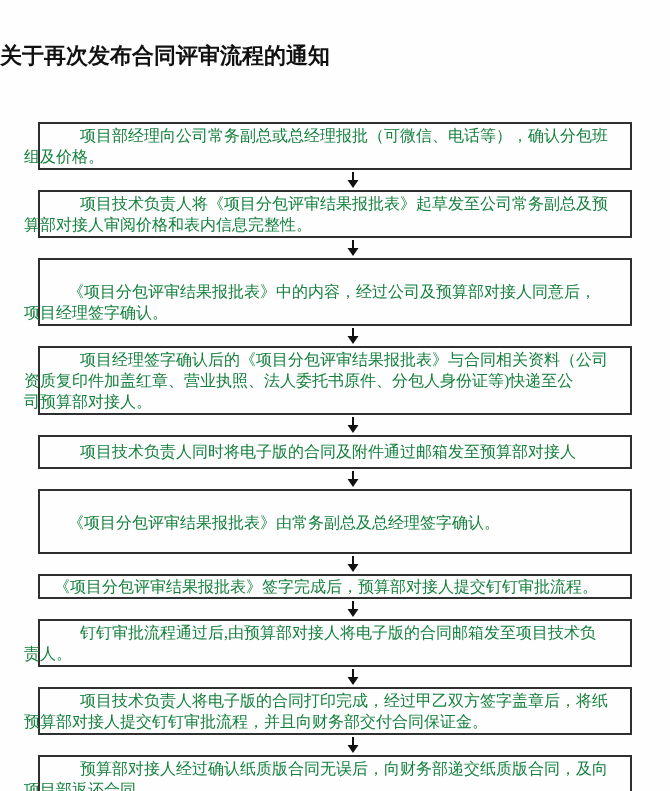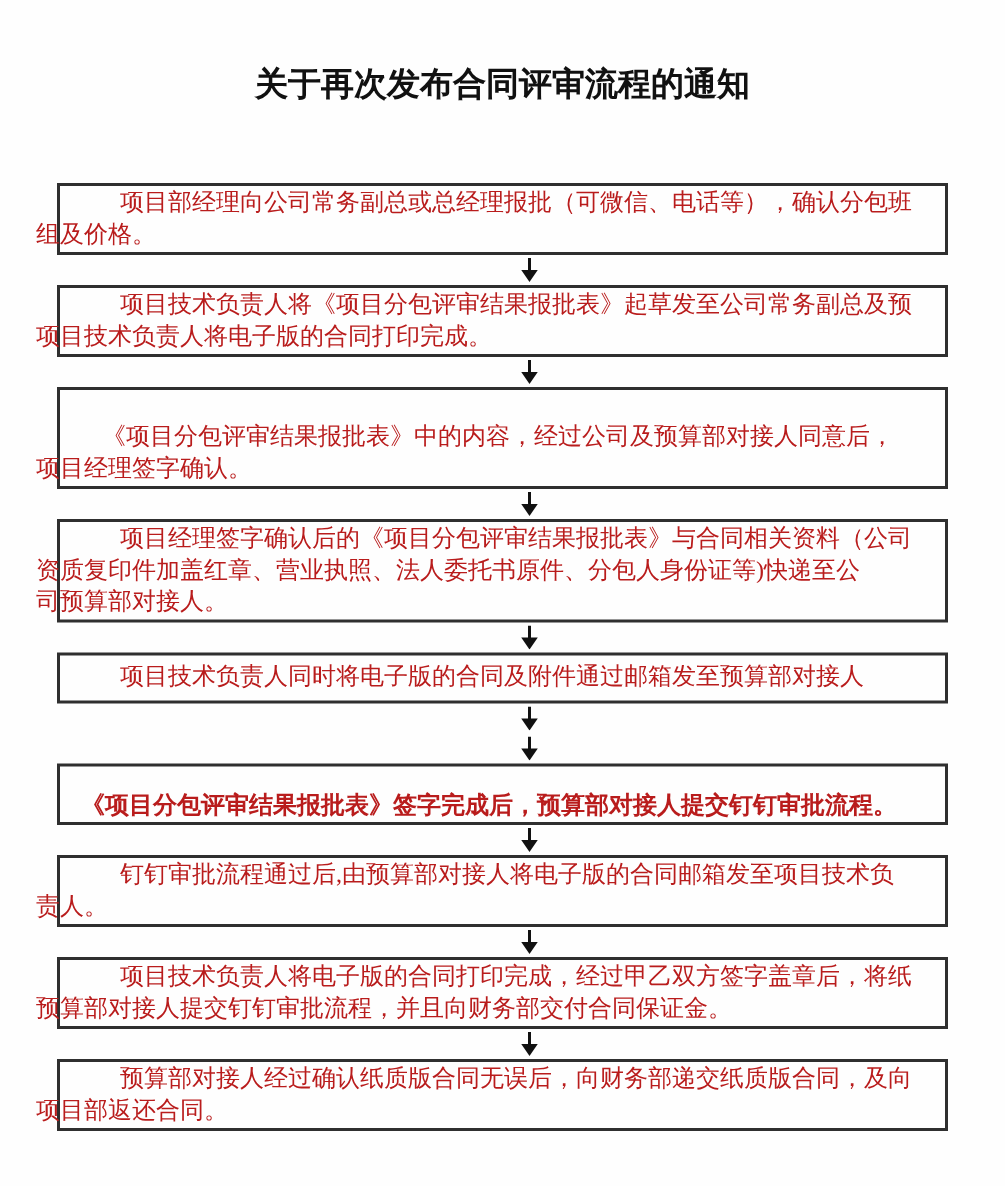--- a/index.html
+++ b/index.html
@@ -13,21 +13,20 @@
     height: 791px;
     background: #fefefe;
     overflow: hidden;
     font-family: "Liberation Serif", "DejaVu Serif", serif;
     color: #1a1a1a;
     padding-top: 42px;
     box-sizing: border-box;
   }
   #doc-title {
     width: 670px;
-    text-align: center;
     font-size: 22px;
     font-weight: bold;
     line-height: 27px;
     margin: 0 0 53px 0;
     color: #111111;
   }
   #flow {
     width: 670px;
   }
   .box {
@@ -38,27 +37,27 @@
     padding: 1px 2px;
     background: #fefefe;
   }
   .box p {
     margin: 0 0 0 -18px;
     width: 620px;
     font-size: 16px;
     line-height: 21px;
     text-indent: 56px;
     white-space: pre-line;
-    color: #b91c1c;
+    color: #15803d;
     overflow: visible;
   }
   
   .box-5 { padding-top: 4px; padding-bottom: 5px; }
   .box-6 { padding-bottom: 19px; }
-  .box-7 { padding-top: 16px; padding-bottom: 0; font-weight: bold; }
+  .box-7 { padding-top: 0; padding-bottom: 0; }
   .box-3 p, .box-6 p { text-indent: 44px; margin-top: 20px; }
   .box-7 p { text-indent: 30px; }
   .arrow-row {
     height: 20px;
     position: relative;
   }
   .arrow-row svg {
     position: absolute;
     left: 346px;
     top: 2px;
@@ -76,21 +75,21 @@
 组及价格。</p>
       </div>
       <div class="arrow-row">
         <svg width="14" height="16">
           <line x1="7" y1="0" x2="7" y2="9" stroke="#111111" stroke-width="2"></line>
           <polygon points="1.5,8 12.5,8 7,16" fill="#111111"></polygon>
         </svg>
       </div>
       <div class="box box-2">
         <p>项目技术负责人将《项目分包评审结果报批表》起草发至公司常务副总及预
-项目技术负责人将电子版的合同打印完成。</p>
+算部对接人审阅价格和表内信息完整性。</p>
       </div>
       <div class="arrow-row">
         <svg width="14" height="16">
           <line x1="7" y1="0" x2="7" y2="9" stroke="#111111" stroke-width="2"></line>
           <polygon points="1.5,8 12.5,8 7,16" fill="#111111"></polygon>
         </svg>
       </div>
       <div class="box box-3">
         <p>《项目分包评审结果报批表》中的内容，经过公司及预算部对接人同意后，
 项目经理签字确认。</p>
@@ -113,20 +112,23 @@
         </svg>
       </div>
       <div class="box box-5">
         <p>项目技术负责人同时将电子版的合同及附件通过邮箱发至预算部对接人</p>
       </div>
       <div class="arrow-row">
         <svg width="14" height="16">
           <line x1="7" y1="0" x2="7" y2="9" stroke="#111111" stroke-width="2"></line>
           <polygon points="1.5,8 12.5,8 7,16" fill="#111111"></polygon>
         </svg>
+      </div>
+      <div class="box box-6">
+        <p>《项目分包评审结果报批表》由常务副总及总经理签字确认。</p>
       </div>
       <div class="arrow-row">
         <svg width="14" height="16">
           <line x1="7" y1="0" x2="7" y2="9" stroke="#111111" stroke-width="2"></line>
           <polygon points="1.5,8 12.5,8 7,16" fill="#111111"></polygon>
         </svg>
       </div>
       <div class="box box-7">
         <p>《项目分包评审结果报批表》签字完成后，预算部对接人提交钉钉审批流程。</p>
       </div>

